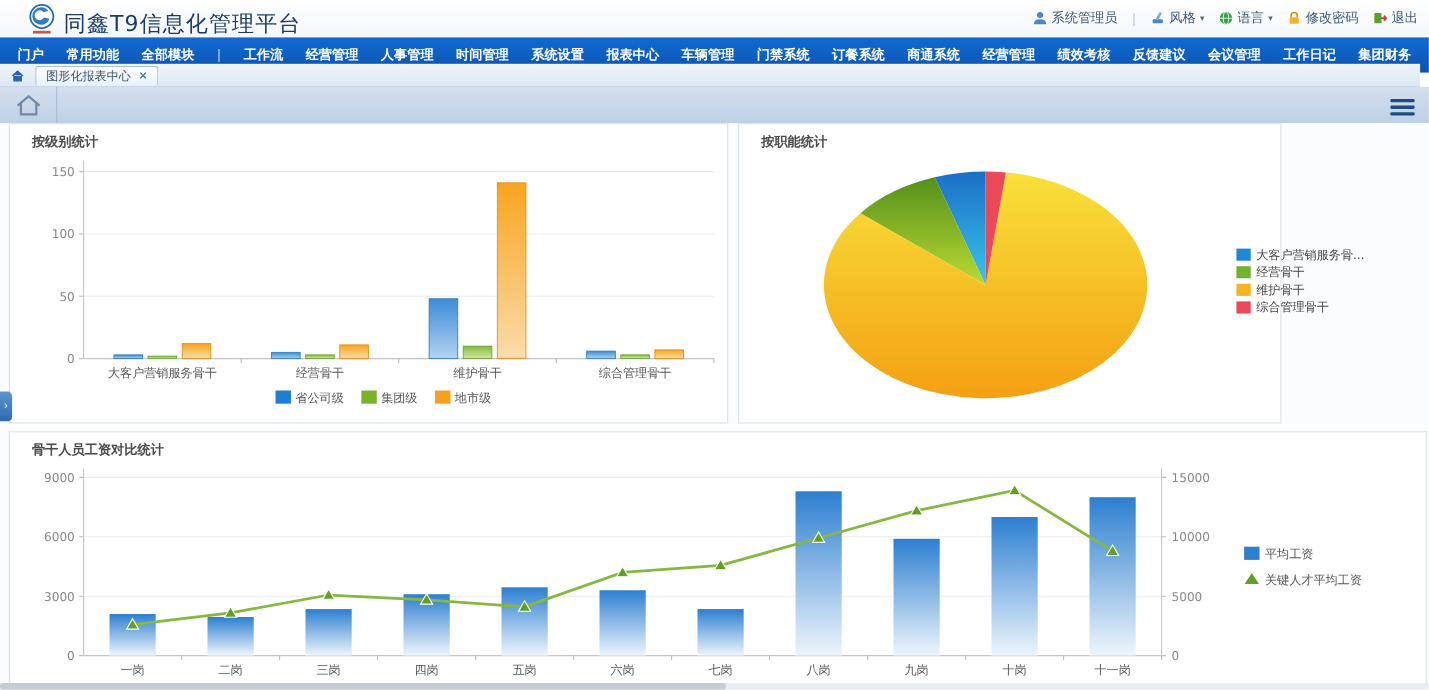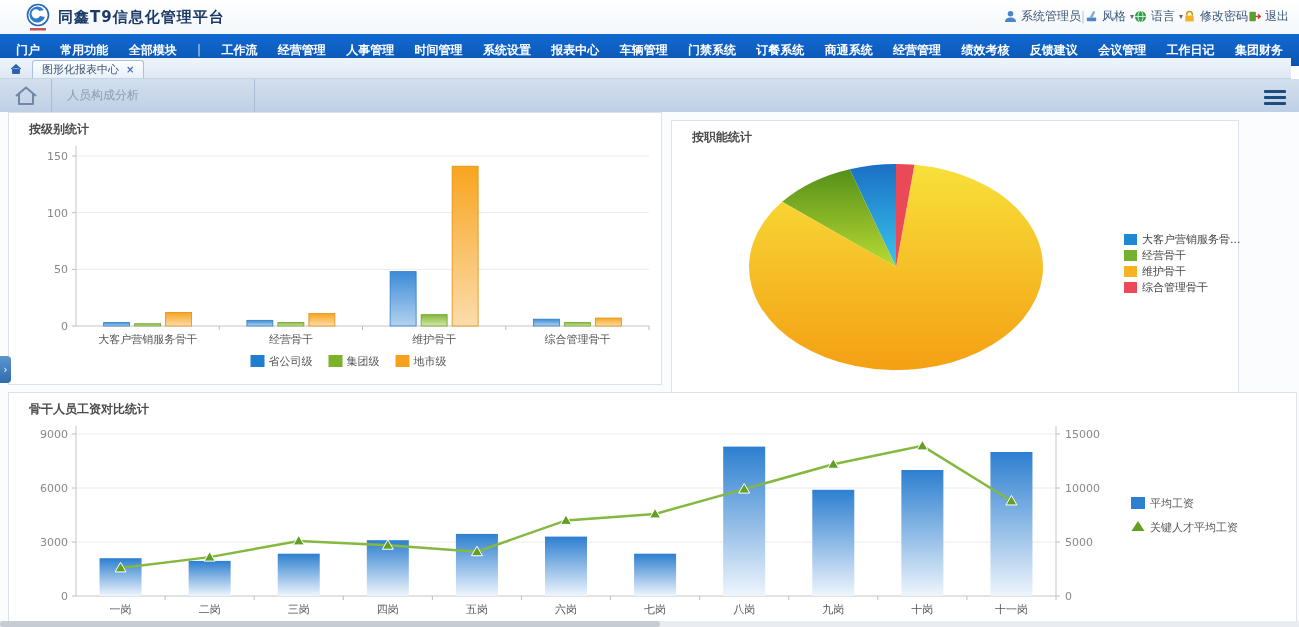--- a/index.html
+++ b/index.html
@@ -2,22 +2,22 @@
 <html><head>
 <meta charset="utf-8">
 <style>
   * { margin:0; padding:0; box-sizing:border-box; }
   html,body { width:1299px; height:627px; overflow:hidden; }
   body { position:relative; font-family:"DejaVu Sans","Liberation Sans",sans-serif; background:#fff; }
   svg text { font-family:"DejaVu Sans","Liberation Sans",sans-serif; }
 
   .header { position:absolute; top:0; left:0; right:0; height:34px; background:linear-gradient(#ffffff,#f3f7fb); }
   .logo { position:absolute; left:24px; top:3px; }
-  .app-title { position:absolute; left:58px; top:8px; font-size:15px; font-weight:bold; color:#1b3a66; letter-spacing:1px; }
-  .header-right { position:absolute; right:10px; top:8px; display:flex; align-items:center; font-size:12px; color:#3a5678; }
+  .app-title { position:absolute; left:58px; top:8px; font-size:20px; font-weight:normal; color:#1b3a66; letter-spacing:1px; }
+  .header-right { position:absolute; right:10px; top:8px; display:flex; align-items:center; gap:13px; font-size:12px; color:#3a5678; }
   .hlink { display:flex; align-items:center; gap:4px; cursor:pointer; white-space:nowrap; }
   .hsep { color:#b9c7d9; }
   .caret { font-size:8px; color:#667; }
 
   .navbar { position:absolute; top:34px; left:0; right:0; height:32px; background:linear-gradient(#1269d2,#0a55af); display:flex; align-items:center; justify-content:space-between; padding:0 16px; color:#fff; font-size:12px; font-weight:600; }
   .nav-item { cursor:pointer; white-space:nowrap; }
   .nav-sep { opacity:.75; font-weight:400; }
 
   .subtabbar { position:absolute; top:58px; left:0; right:8px; height:21px; background:linear-gradient(#eff4fa,#dde8f4); border-bottom:1px solid #c6d4e5; display:flex; align-items:flex-end; padding:0 10px; gap:10px; }
   .home-mini { display:flex; align-items:center; padding-bottom:3px; cursor:pointer; }
@@ -27,21 +27,21 @@
   .maintabs { position:absolute; top:79px; left:0; right:0; height:33px; background:linear-gradient(#d3dfee,#bed0e5); display:flex; align-items:stretch; }
   .home-tab { width:52px; display:flex; align-items:center; justify-content:center; border-right:1px solid #a9bdd5; cursor:pointer; }
   .main-tab { width:203px; display:flex; align-items:center; padding-left:15px; font-size:12px; color:#8a9cb4; border-right:1px solid #a9bdd5; cursor:pointer; }
   .main-tab.active { background:#ffffff; width:188px; }
   .hamburger { position:absolute; right:13px; top:11px; display:flex; flex-direction:column; gap:3px; cursor:pointer; }
   .hamburger span { width:22px; height:3px; background:#1d4d80; border-radius:1px; }
 
   .content { position:absolute; top:112px; left:0; right:0; bottom:0; background:#fbfcfd; }
   .panel { position:absolute; background:#fff; border:1px solid #dbe2ea; }
   #panel1 { left:8px;  top:0;    width:654px;  height:273px; }
-  #panel2 { left:671px; top:8px;   width:568px;  height:273px;padding-left:16px; }
+  #panel2 { left:671px; top:0;   width:494px;  height:273px;padding-left:16px; }
   #panel3 { left:8px;  top:280px; width:1289px; height:234px; border-bottom:none; }
   .panel-title { position:absolute; left:20px; top:8px; font-size:12px; font-weight:600; color:#4a4a4a; }
   .chart { position:absolute; left:0; top:0; }
 
   .side-handle { position:absolute; left:0; top:356px; width:11px; height:27px; background:linear-gradient(#5e96cf,#2d6baf); border-radius:0 4px 4px 0; color:#fff; font-size:10px; line-height:27px; text-align:center; cursor:pointer; z-index:6; }
   .hscroll-track { position:absolute; bottom:0; left:0; width:100%; height:6px; background:#e9edf1; z-index:5; }
   .hscroll-thumb { width:660px; height:6px; background:#c5ccd4; border-radius:3px; }
 </style>
 </head>
 <body>
@@ -132,21 +132,20 @@
       <span class="subtab-close">×</span>
     </span>
   </div>
 
   <div class="maintabs">
     <div class="home-tab">
       <svg width="26" height="22" viewBox="0 0 26 22">
           <path d="M3 11 L13 2.5 L23 11 M6 9 V19 H20 V9" fill="none" stroke="#7088a6" stroke-width="2" stroke-linejoin="round"></path>
         </svg>
     </div>
-    <div class="main-tab">人员构成分析</div>
     <div class="hamburger">
         <span></span>
         <span></span>
         <span></span>
       </div>
   </div>
 
   <div class="content">
     <div class="panel" id="panel1">
       <div class="panel-title">按级别统计</div>

